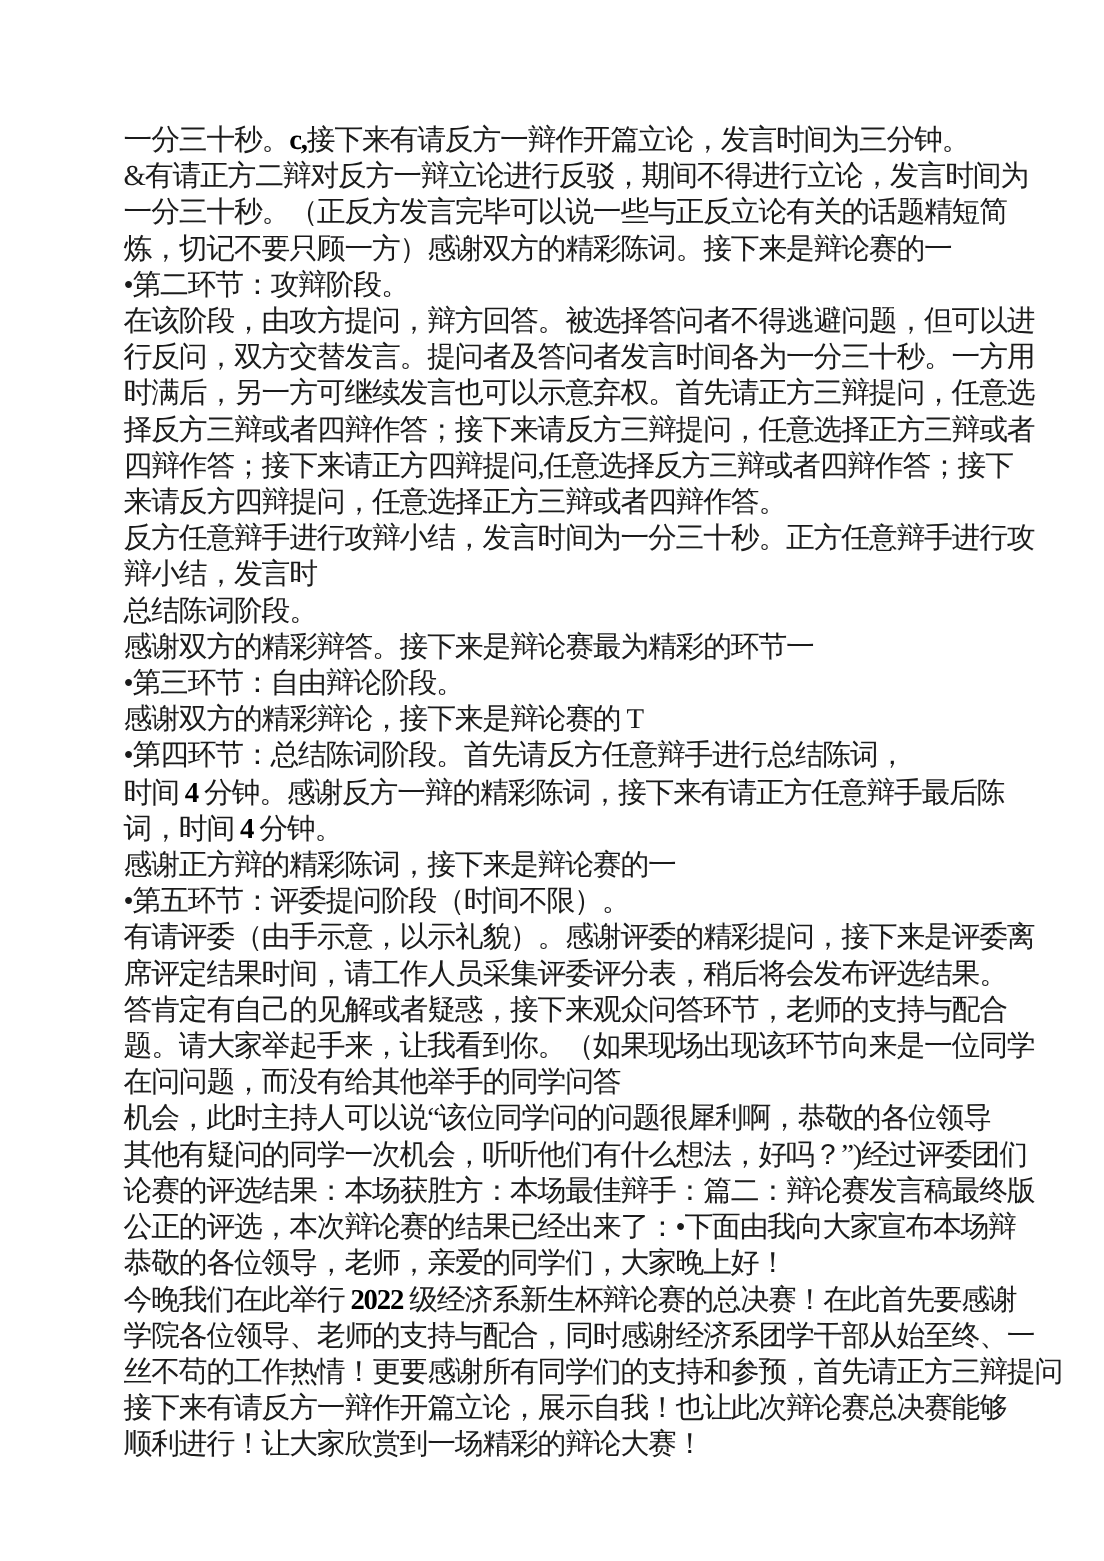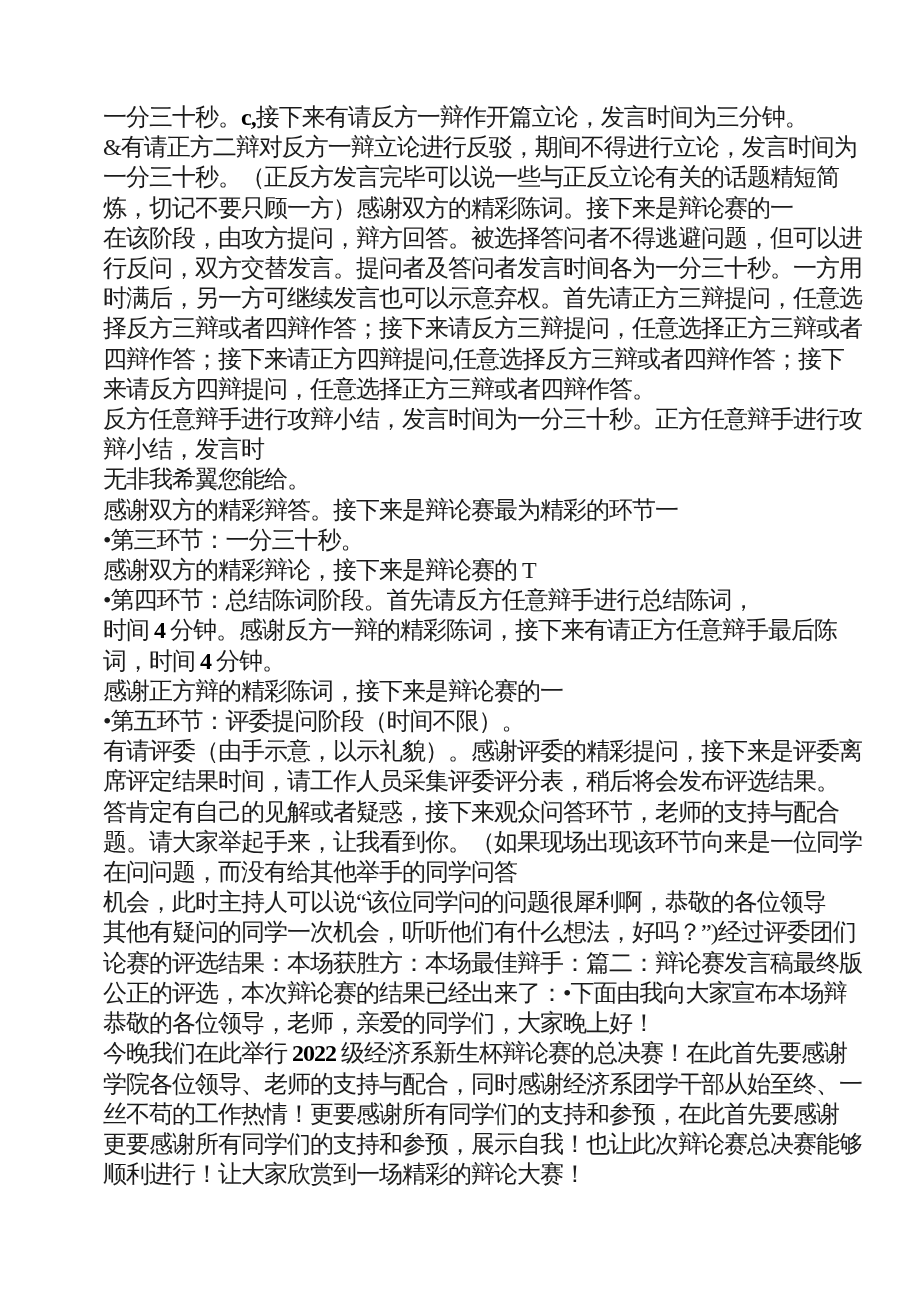--- a/index.html
+++ b/index.html
@@ -36,46 +36,47 @@
 </style>
 </head>
 <body>
 
 <div class="page">
   <div class="text-block">
       <div class="line"><span>一分三十秒。</span><span class="bold">c,</span><span>接下来有请反方一辩作开篇立论，发言时间为三分钟。</span></div>
       <div class="line"><span>&amp;有请正方二辩对反方一辩立论进行反驳，期间不得进行立论，发言时间为</span></div>
       <div class="line"><span>一分三十秒。（正反方发言完毕可以说一些与正反立论有关的话题精短简</span></div>
       <div class="line"><span>炼，切记不要只顾一方）感谢双方的精彩陈词。接下来是辩论赛的一</span></div>
+      <div class="line"><span>•第二环节：攻辩阶段。</span></div>
       <div class="line"><span>在该阶段，由攻方提问，辩方回答。被选择答问者不得逃避问题，但可以进</span></div>
       <div class="line"><span>行反问，双方交替发言。提问者及答问者发言时间各为一分三十秒。一方用</span></div>
       <div class="line"><span>时满后，另一方可继续发言也可以示意弃权。首先请正方三辩提问，任意选</span></div>
       <div class="line"><span>择反方三辩或者四辩作答；接下来请反方三辩提问，任意选择正方三辩或者</span></div>
       <div class="line"><span>四辩作答；接下来请正方四辩提问,任意选择反方三辩或者四辩作答；接下</span></div>
       <div class="line"><span>来请反方四辩提问，任意选择正方三辩或者四辩作答。</span></div>
       <div class="line"><span>反方任意辩手进行攻辩小结，发言时间为一分三十秒。正方任意辩手进行攻</span></div>
       <div class="line"><span>辩小结，发言时</span></div>
-      <div class="line"><span>无非我希翼您能给。</span></div>
+      <div class="line"><span>总结陈词阶段。</span></div>
       <div class="line"><span>感谢双方的精彩辩答。接下来是辩论赛最为精彩的环节一</span></div>
-      <div class="line"><span>•第三环节：一分三十秒。</span></div>
+      <div class="line"><span>•第三环节：自由辩论阶段。</span></div>
       <div class="line"><span>感谢双方的精彩辩论，接下来是辩论赛的 T</span></div>
       <div class="line"><span>•第四环节：总结陈词阶段。首先请反方任意辩手进行总结陈词，</span></div>
       <div class="line"><span>时间 </span><span class="bold">4</span><span> 分钟。感谢反方一辩的精彩陈词，接下来有请正方任意辩手最后陈</span></div>
       <div class="line"><span>词，时间 </span><span class="bold">4</span><span> 分钟。</span></div>
       <div class="line"><span>感谢正方辩的精彩陈词，接下来是辩论赛的一</span></div>
       <div class="line"><span>•第五环节：评委提问阶段（时间不限）。</span></div>
       <div class="line"><span>有请评委（由手示意，以示礼貌）。感谢评委的精彩提问，接下来是评委离</span></div>
       <div class="line"><span>席评定结果时间，请工作人员采集评委评分表，稍后将会发布评选结果。</span></div>
       <div class="line"><span>答肯定有自己的见解或者疑惑，接下来观众问答环节，老师的支持与配合</span></div>
       <div class="line"><span>题。请大家举起手来，让我看到你。（如果现场出现该环节向来是一位同学</span></div>
       <div class="line"><span>在问问题，而没有给其他举手的同学问答</span></div>
       <div class="line"><span>机会，此时主持人可以说“该位同学问的问题很犀利啊，恭敬的各位领导</span></div>
       <div class="line"><span>其他有疑问的同学一次机会，听听他们有什么想法，好吗？”)经过评委团们</span></div>
       <div class="line"><span>论赛的评选结果：本场获胜方：本场最佳辩手：篇二：辩论赛发言稿最终版</span></div>
       <div class="line"><span>公正的评选，本次辩论赛的结果已经出来了：•下面由我向大家宣布本场辩</span></div>
       <div class="line"><span>恭敬的各位领导，老师，亲爱的同学们，大家晚上好！</span></div>
       <div class="line"><span>今晚我们在此举行 </span><span class="bold">2022</span><span> 级经济系新生杯辩论赛的总决赛！在此首先要感谢</span></div>
       <div class="line"><span>学院各位领导、老师的支持与配合，同时感谢经济系团学干部从始至终、一</span></div>
-      <div class="line"><span>丝不苟的工作热情！更要感谢所有同学们的支持和参预，在此首先要感谢</span></div>
-      <div class="line"><span>更要感谢所有同学们的支持和参预，展示自我！也让此次辩论赛总决赛能够</span></div>
+      <div class="line"><span>丝不苟的工作热情！更要感谢所有同学们的支持和参预，首先请正方三辩提问</span></div>
+      <div class="line"><span>接下来有请反方一辩作开篇立论，展示自我！也让此次辩论赛总决赛能够</span></div>
       <div class="line"><span>顺利进行！让大家欣赏到一场精彩的辩论大赛！</span></div>
     </div>
 </div>
 
 </body></html>

